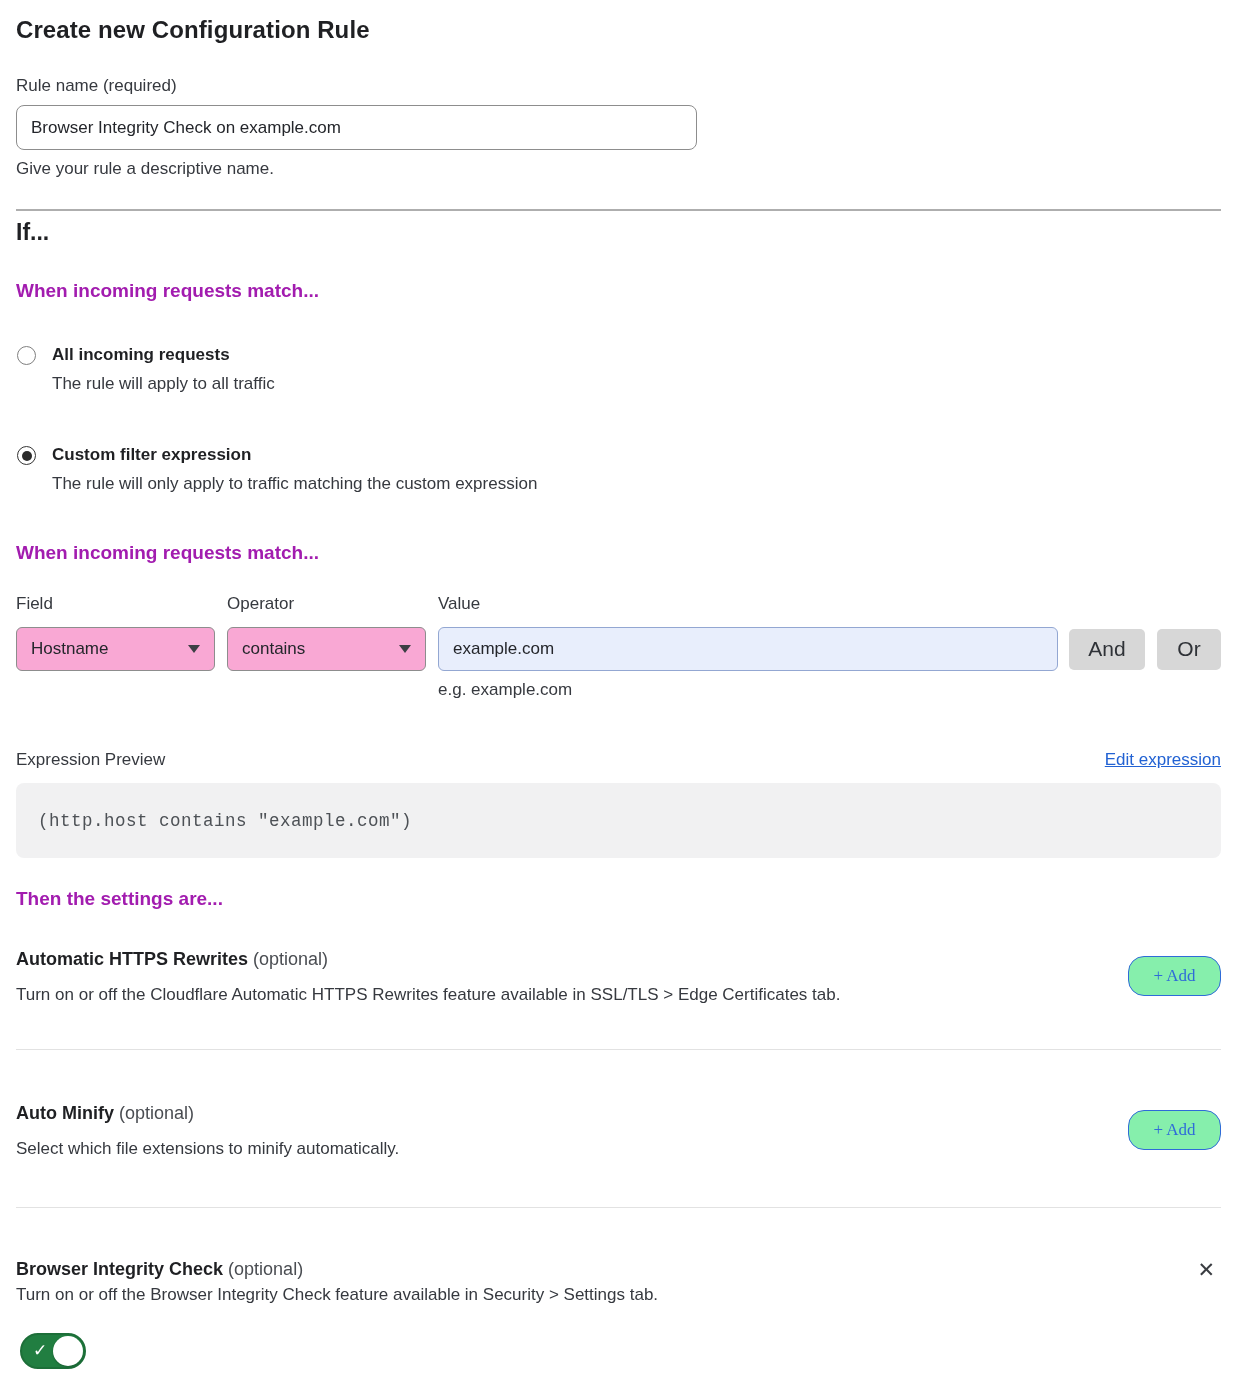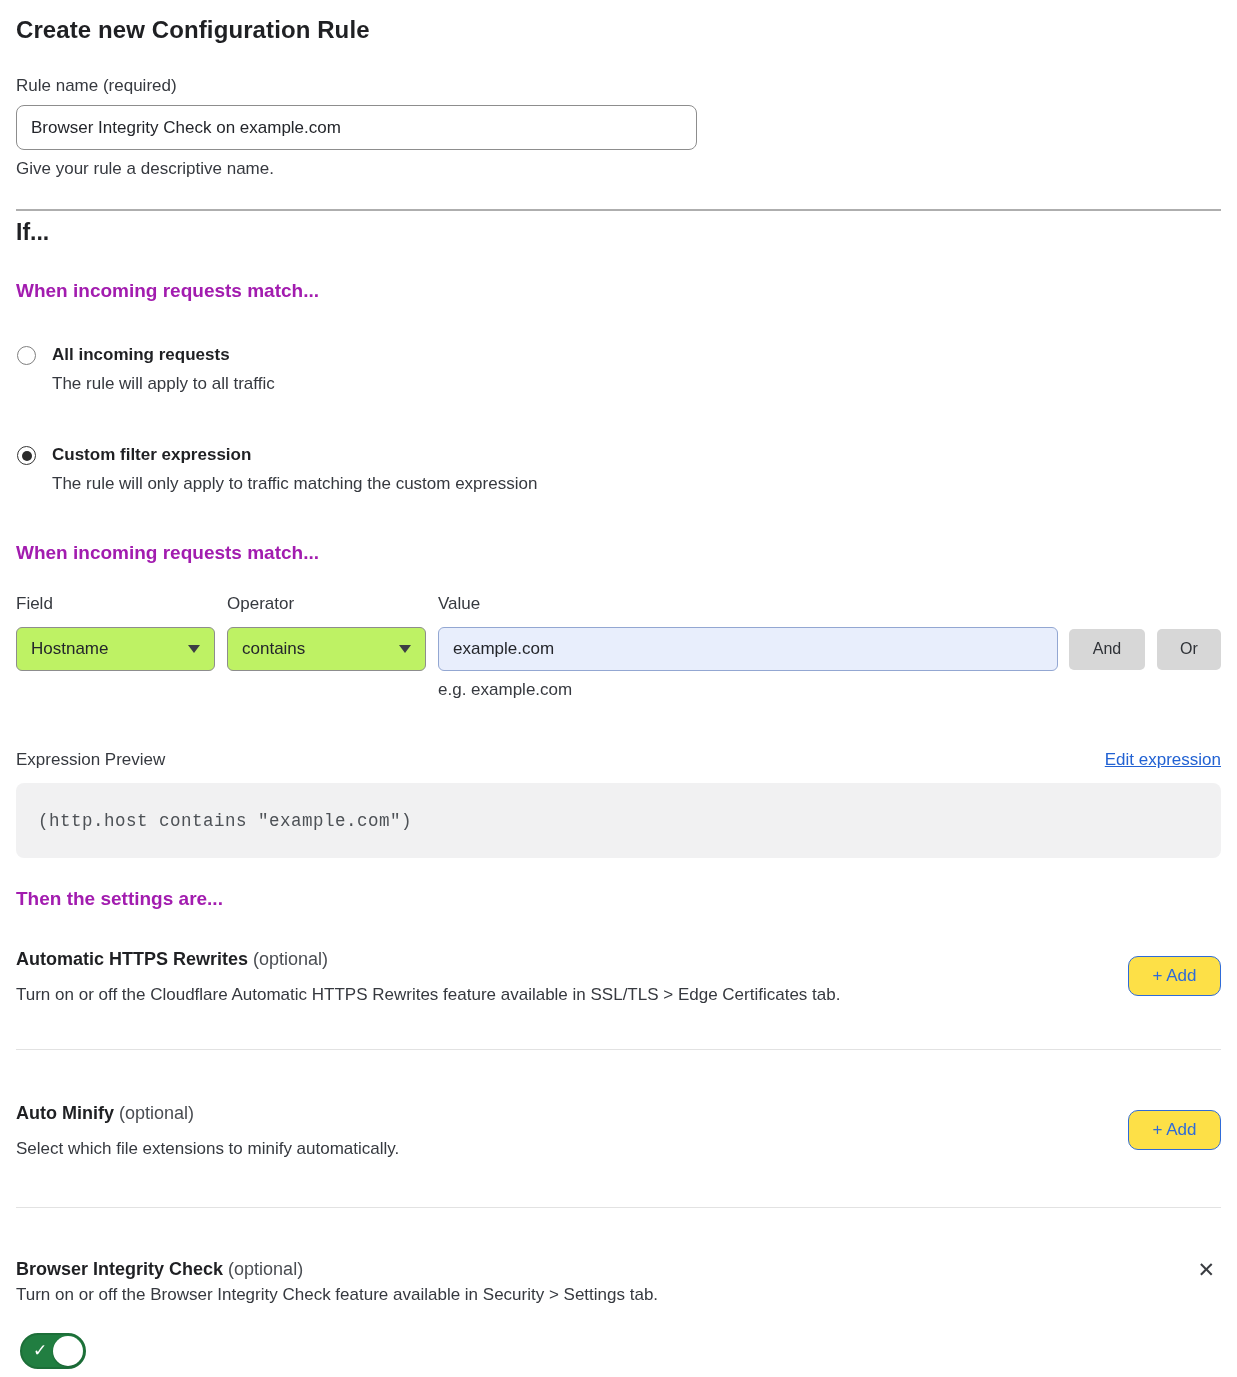--- a/index.html
+++ b/index.html
@@ -50,37 +50,37 @@
   .radio-desc { font-size: 17px; color: #36393f; margin-top: 8px; line-height: 21px; }
 
   .builder-labels { display: flex; margin-top: 30px; font-size: 17px; color: #36393f; }
   .label-field { width: 199px; }
   .label-operator { width: 199px; margin-left: 12px; }
   .label-value { margin-left: 12px; }
 
   .builder-row { display: flex; margin-top: 13px; align-items: stretch; }
   .select-box {
     width: 199px; height: 44px; border: 1px solid #8d8d8d; border-radius: 6px;
-    background: #bef264; display: flex; align-items: center; justify-content: space-between;
+    background: #f9a8d4; display: flex; align-items: center; justify-content: space-between;
     padding: 0 14px; font-size: 17px; color: #24262b; cursor: pointer;
   }
   .select-box + .select-box { margin-left: 12px; }
   .caret-down {
     width: 0; height: 0; border-left: 6px solid transparent;
     border-right: 6px solid transparent; border-top: 8px solid #3c3f44;
   }
   .value-input {
     margin-left: 12px; width: 620px; height: 44px;
     border: 1px solid #93a7d2; border-radius: 6px; background: #e8eefc;
     padding: 0 14px; font-size: 17px; color: #24262b; outline: none;
     font-family: "Liberation Sans", "DejaVu Sans", sans-serif;
   }
   .conj-btn {
     height: 41px; align-self: center; border: none; border-radius: 5px;
-    background: #d7d7d7; color: #2f3237; font-size: 16px; cursor: pointer;
+    background: #d7d7d7; color: #2f3237; font-size: 21px; cursor: pointer;
     font-family: "Liberation Sans", "DejaVu Sans", sans-serif;
   }
   .and-btn { width: 76px; margin-left: 11px; }
   .or-btn  { width: 64px; margin-left: 12px; }
   .value-helper { font-size: 17px; color: #36393f; margin-top: 9px; margin-left: 422px; }
 
   .preview-row { display: flex; justify-content: space-between; align-items: baseline; margin-top: 50px; }
   .preview-label { font-size: 17px; color: #36393f; }
   .edit-link { font-size: 17px; color: #2262d3; text-decoration: underline; cursor: pointer; }
   .expression-box {
@@ -96,23 +96,23 @@
 
   .setting-row { display: flex; justify-content: space-between; align-items: flex-start; }
   .setting-row.first { margin-top: 38px; }
   .setting-left { max-width: 1060px; }
   .setting-title-line { font-size: 18px; line-height: 22px; }
   .setting-title { font-weight: 700; color: #1f2023; font-size: 18px; }
   .setting-optional { font-weight: 400; color: #4a4d52; font-size: 18px; }
   .setting-desc { font-size: 17px; color: #36393f; margin-top: 14px; line-height: 21px; }
   .add-btn {
     flex: 0 0 auto; width: 93px; height: 40px; margin-top: 8px;
-    background: #fde047; border: 1.5px solid #2f6bd8; border-radius: 10px;
+    background: #86efac; border: 1.5px solid #2f6bd8; border-radius: 16px;
     color: #2f6bd8; font-size: 17px; cursor: pointer;
-    font-family: Liberation Sans, sans-serif;
+    font-family: Liberation Serif, serif;
   }
   .div1 { margin-top: 44px; }
   .div2 { margin-top: 48px; }
   .setting-row.second { margin-top: 52px; }
 
   .bic-header { display: flex; justify-content: space-between; align-items: flex-start; margin-top: 50px; }
   .close-icon {
     font-size: 21px; color: #3a3d42; line-height: 20px; cursor: pointer;
     font-weight: 400; padding: 2px 6px; background: none; border: none;
     font-family: "Liberation Sans", "DejaVu Sans", sans-serif;

